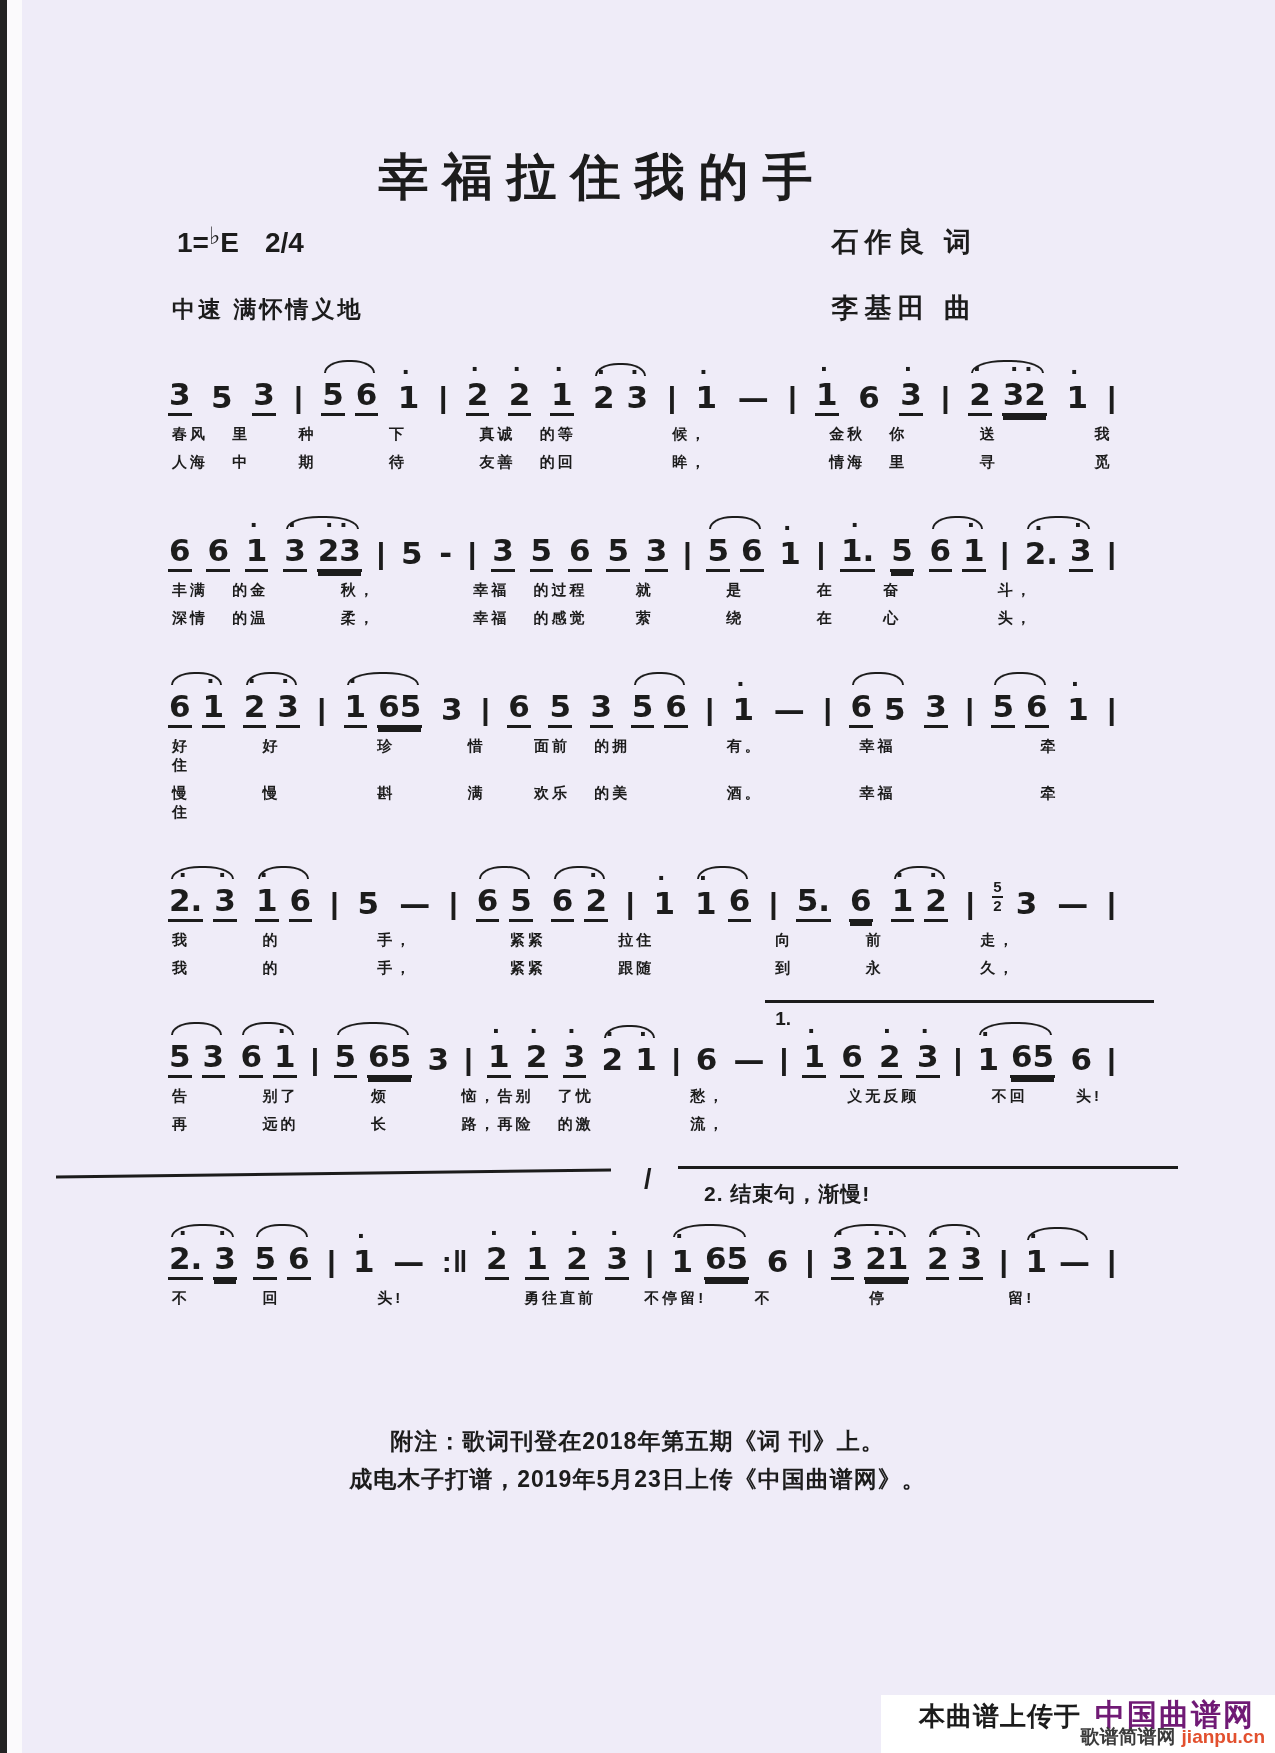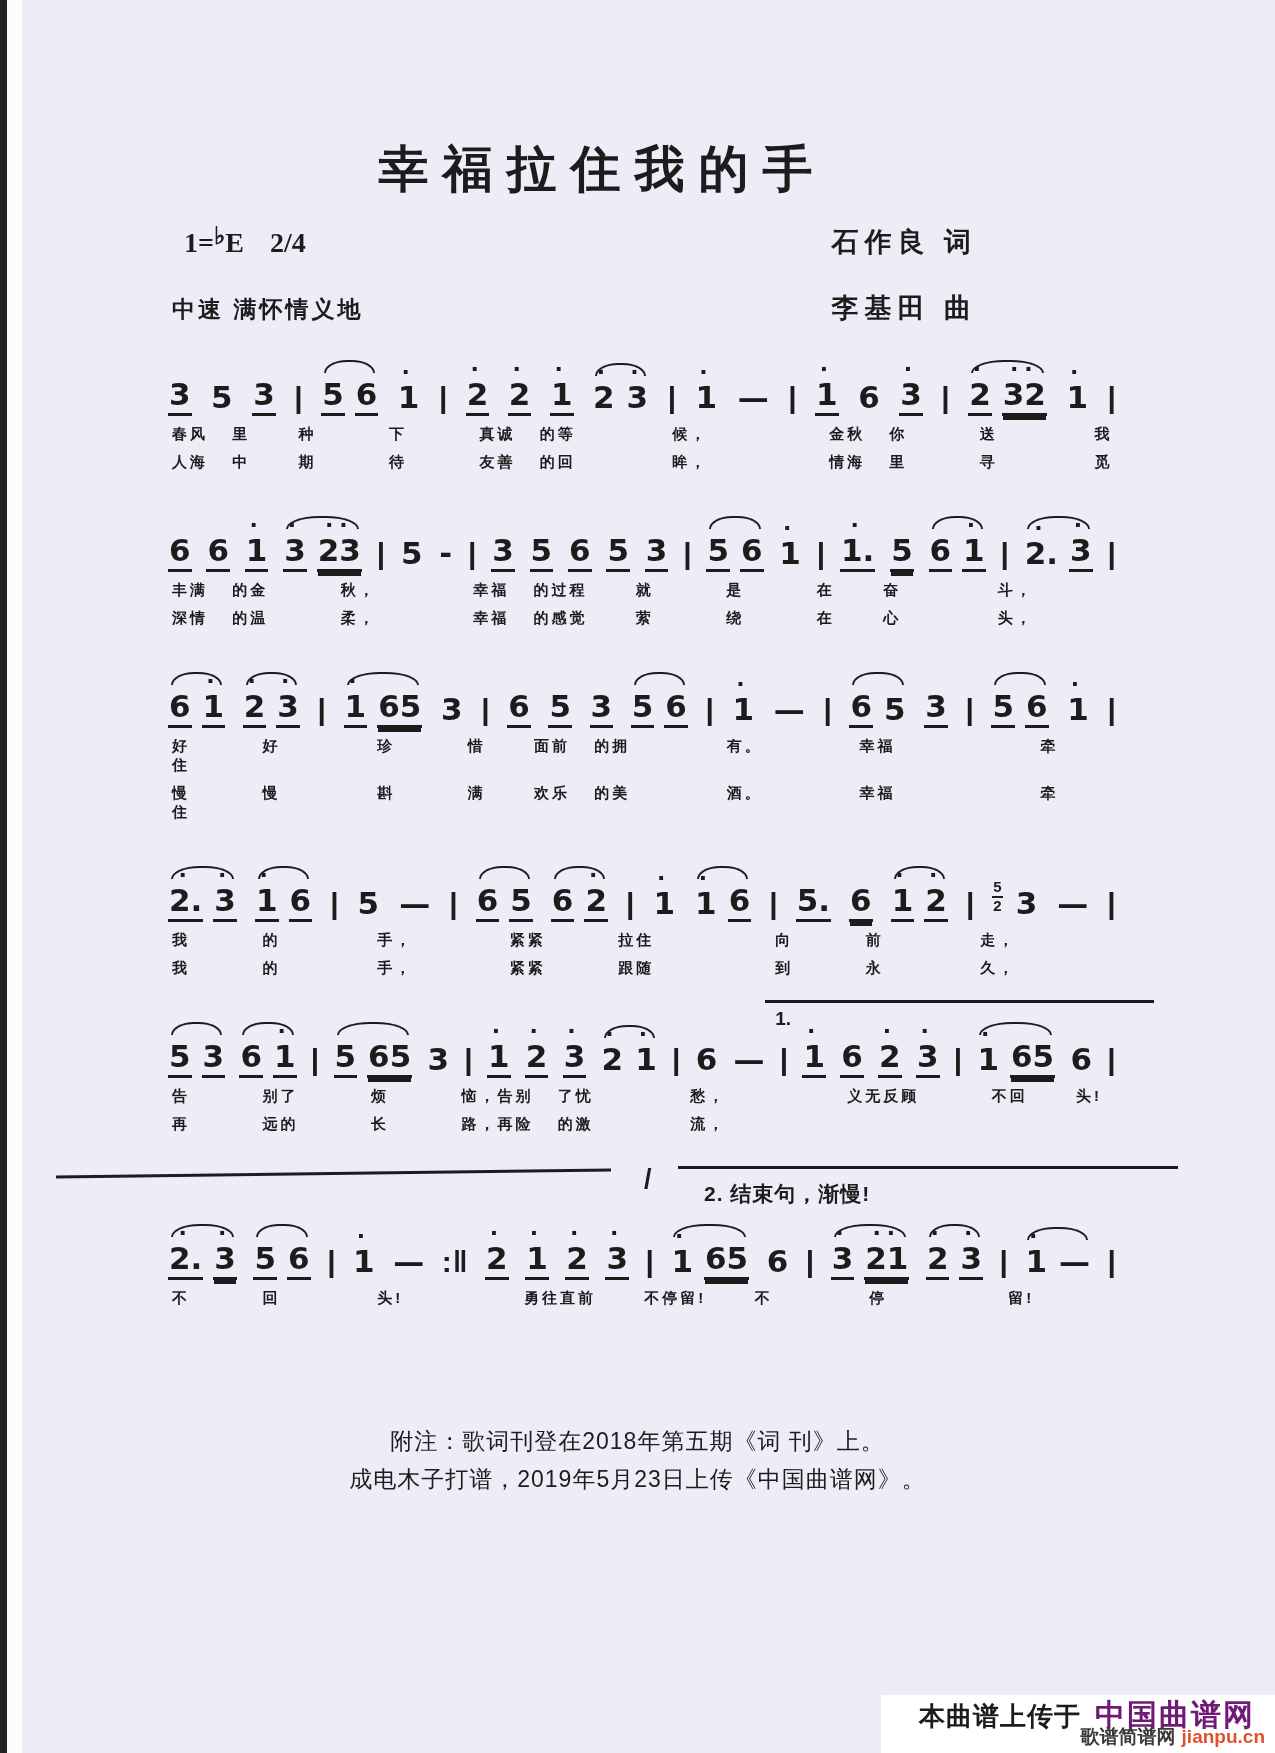--- a/index.html
+++ b/index.html
@@ -5,23 +5,23 @@
   html,body{margin:0;padding:0;}
   body{
     width:1275px;height:1753px;position:relative;overflow:hidden;
     background:#efecf8;
     font-family:"Liberation Sans","DejaVu Sans",sans-serif;
     color:#1c1c1c;
   }
   .edge-dark{position:absolute;left:0;top:0;width:7px;height:100%;background:#232323;}
   .edge-light{position:absolute;left:7px;top:0;width:15px;height:100%;background:#fbfafc;}
 
-  .title{position:absolute;top:136px;left:0;right:70px;text-align:center;
+  .title{position:absolute;top:144px;left:0;right:70px;text-align:center;
     font-size:50px;font-weight:900;letter-spacing:14px;}
-  .keyrow{position:absolute;top:222px;left:184px;font-size:28px;font-weight:700;font-family:Liberation Serif, serif;}
+  .keyrow{position:absolute;top:222px;left:177px;font-size:28px;font-weight:700;}
   .keyrow .flat{font-size:24px;vertical-align:8px;}
   .keyrow .meter{margin-left:26px;}
   .credit{position:absolute;right:298px;font-size:27px;font-weight:700;letter-spacing:6px;}
   .credit.lyricist{top:224px;}
   .credit.composer{top:290px;}
   .tempo{position:absolute;top:294px;left:172px;font-size:23px;font-weight:700;letter-spacing:3px;}
 
   .score{position:absolute;top:338px;left:168px;width:948px;}
   .system{margin-bottom:22px;}
   .notes{display:flex;justify-content:space-between;align-items:flex-end;
@@ -47,21 +47,21 @@
   .vlabel{position:absolute;top:5px;left:10px;font-size:19px;font-weight:700;}
   .lyr{font-size:15px;font-weight:700;letter-spacing:3px;word-spacing:17px;
     margin-top:9px;padding-left:4px;white-space:pre-wrap;}
   .ending2{position:relative;height:46px;margin:10px 0 0 -112px;width:1070px;}
   .e2l1{position:absolute;top:16px;left:0;width:555px;border-top:3px solid #1c1c1c;transform:rotate(-0.7deg);}
   .e2slash{position:absolute;top:8px;left:588px;font-size:27px;font-weight:700;}
   .e2l2{position:absolute;top:10px;left:622px;width:500px;border-top:3px solid #1c1c1c;}
   .e2label{position:absolute;top:16px;left:648px;font-size:21px;font-weight:700;letter-spacing:1px;margin-top:8px;}
 
   .footer{position:absolute;top:1422px;left:0;width:100%;text-align:center;
-    font-size:23px;font-weight:400;letter-spacing:1px;line-height:38px;}
+    font-size:23px;font-weight:700;letter-spacing:1px;line-height:38px;}
   .footer div{margin:0 auto;}
 
   .watermark{position:absolute;right:0;bottom:0;width:394px;height:58px;background:#ffffff;
     overflow:hidden;}
   .wm-row{display:flex;align-items:flex-start;padding:4px 0 0 38px;}
   .wm-prefix{font-size:26px;font-weight:700;color:#1c1c1c;letter-spacing:1px;}
   .wm-logo{font-size:30px;font-weight:900;color:#701a75;letter-spacing:2px;margin-left:14px;
     transform:translateY(-4px);}
   .wm-sub{position:absolute;right:10px;bottom:3px;font-size:19px;font-weight:700;color:#3a3a3a;}
   .wm-sub .url{color:#e2502e;margin-left:6px;}

